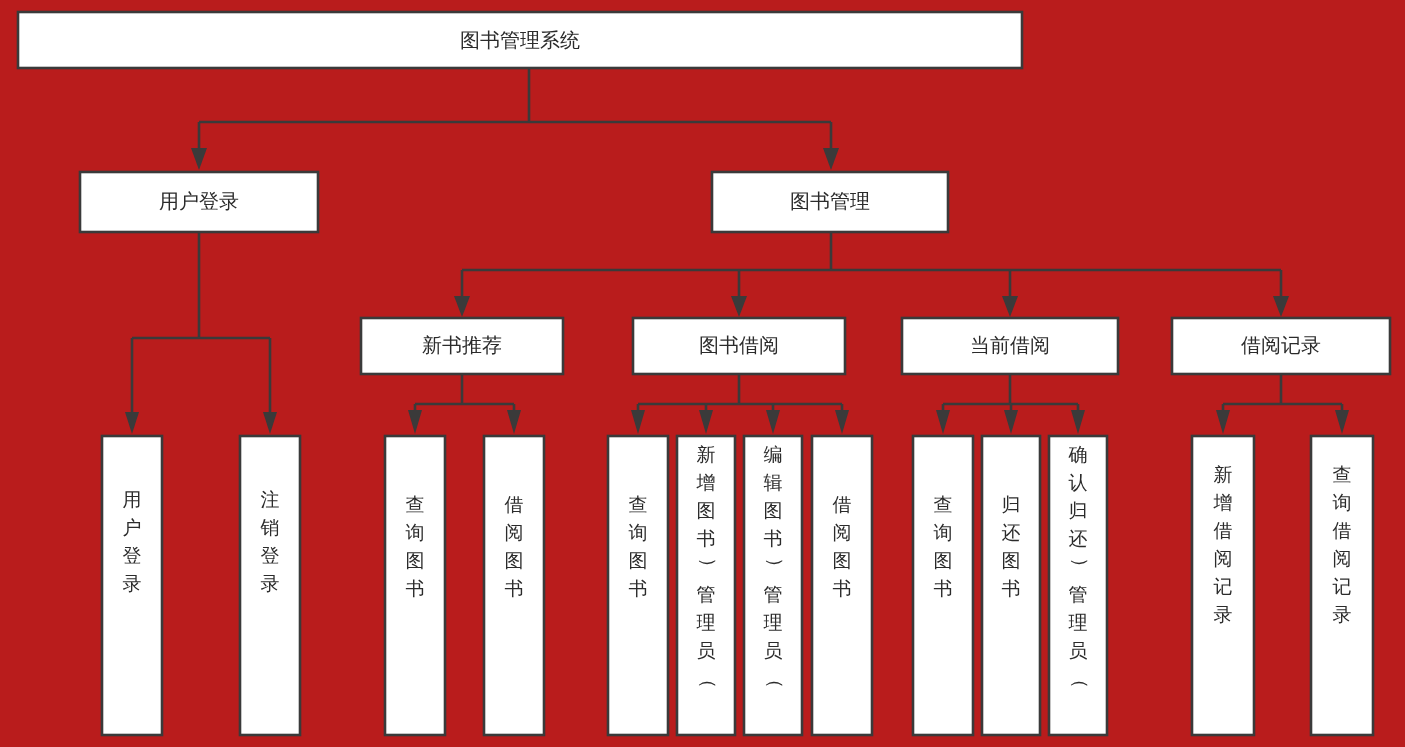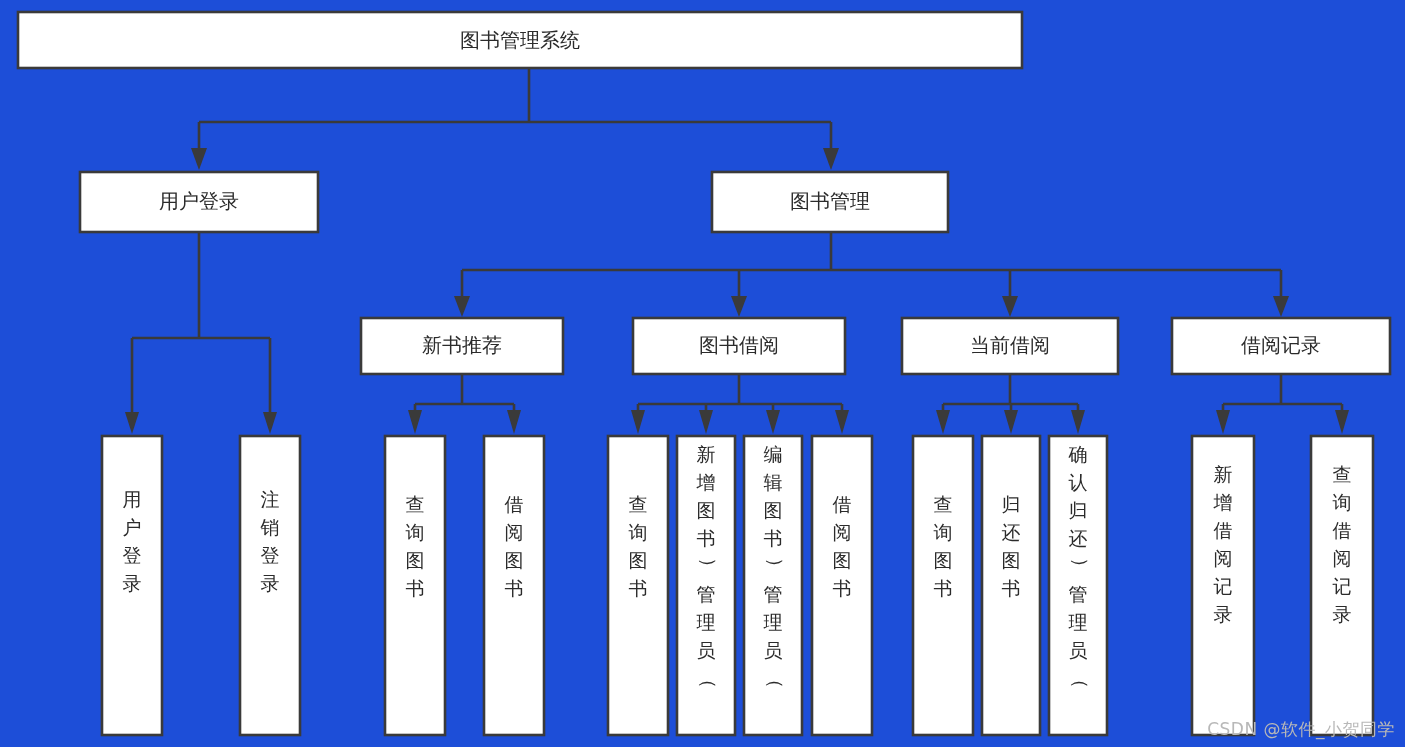--- a/index.html
+++ b/index.html
@@ -8,21 +8,21 @@
     padding: 0;
     background: #ffffff;
   }
   body {
     font-family: "DejaVu Sans", "Liberation Sans", sans-serif;
   }
   #diagram-root {
     position: relative;
     width: 1405px;
     height: 747px;
-    background: #1d4ed8;
+    background: #b91c1c;
     overflow: hidden;
   }
   svg#tree-svg {
     position: absolute;
     left: 0;
     top: 0;
     width: 1405px;
     height: 747px;
     display: block;
   }
@@ -321,15 +321,14 @@
           <text class="node-label-v-char" x="1342" y="503">询</text>
           <text class="node-label-v-char" x="1342" y="531">借</text>
           <text class="node-label-v-char" x="1342" y="559">阅</text>
           <text class="node-label-v-char" x="1342" y="587">记</text>
           <text class="node-label-v-char" x="1342" y="615">录</text>
         </g>
     </g>
 
   </svg>
 
-  <div class="watermark-text">CSDN @软件_小贺同学</div>
 
 </div>
 
 </body></html>

